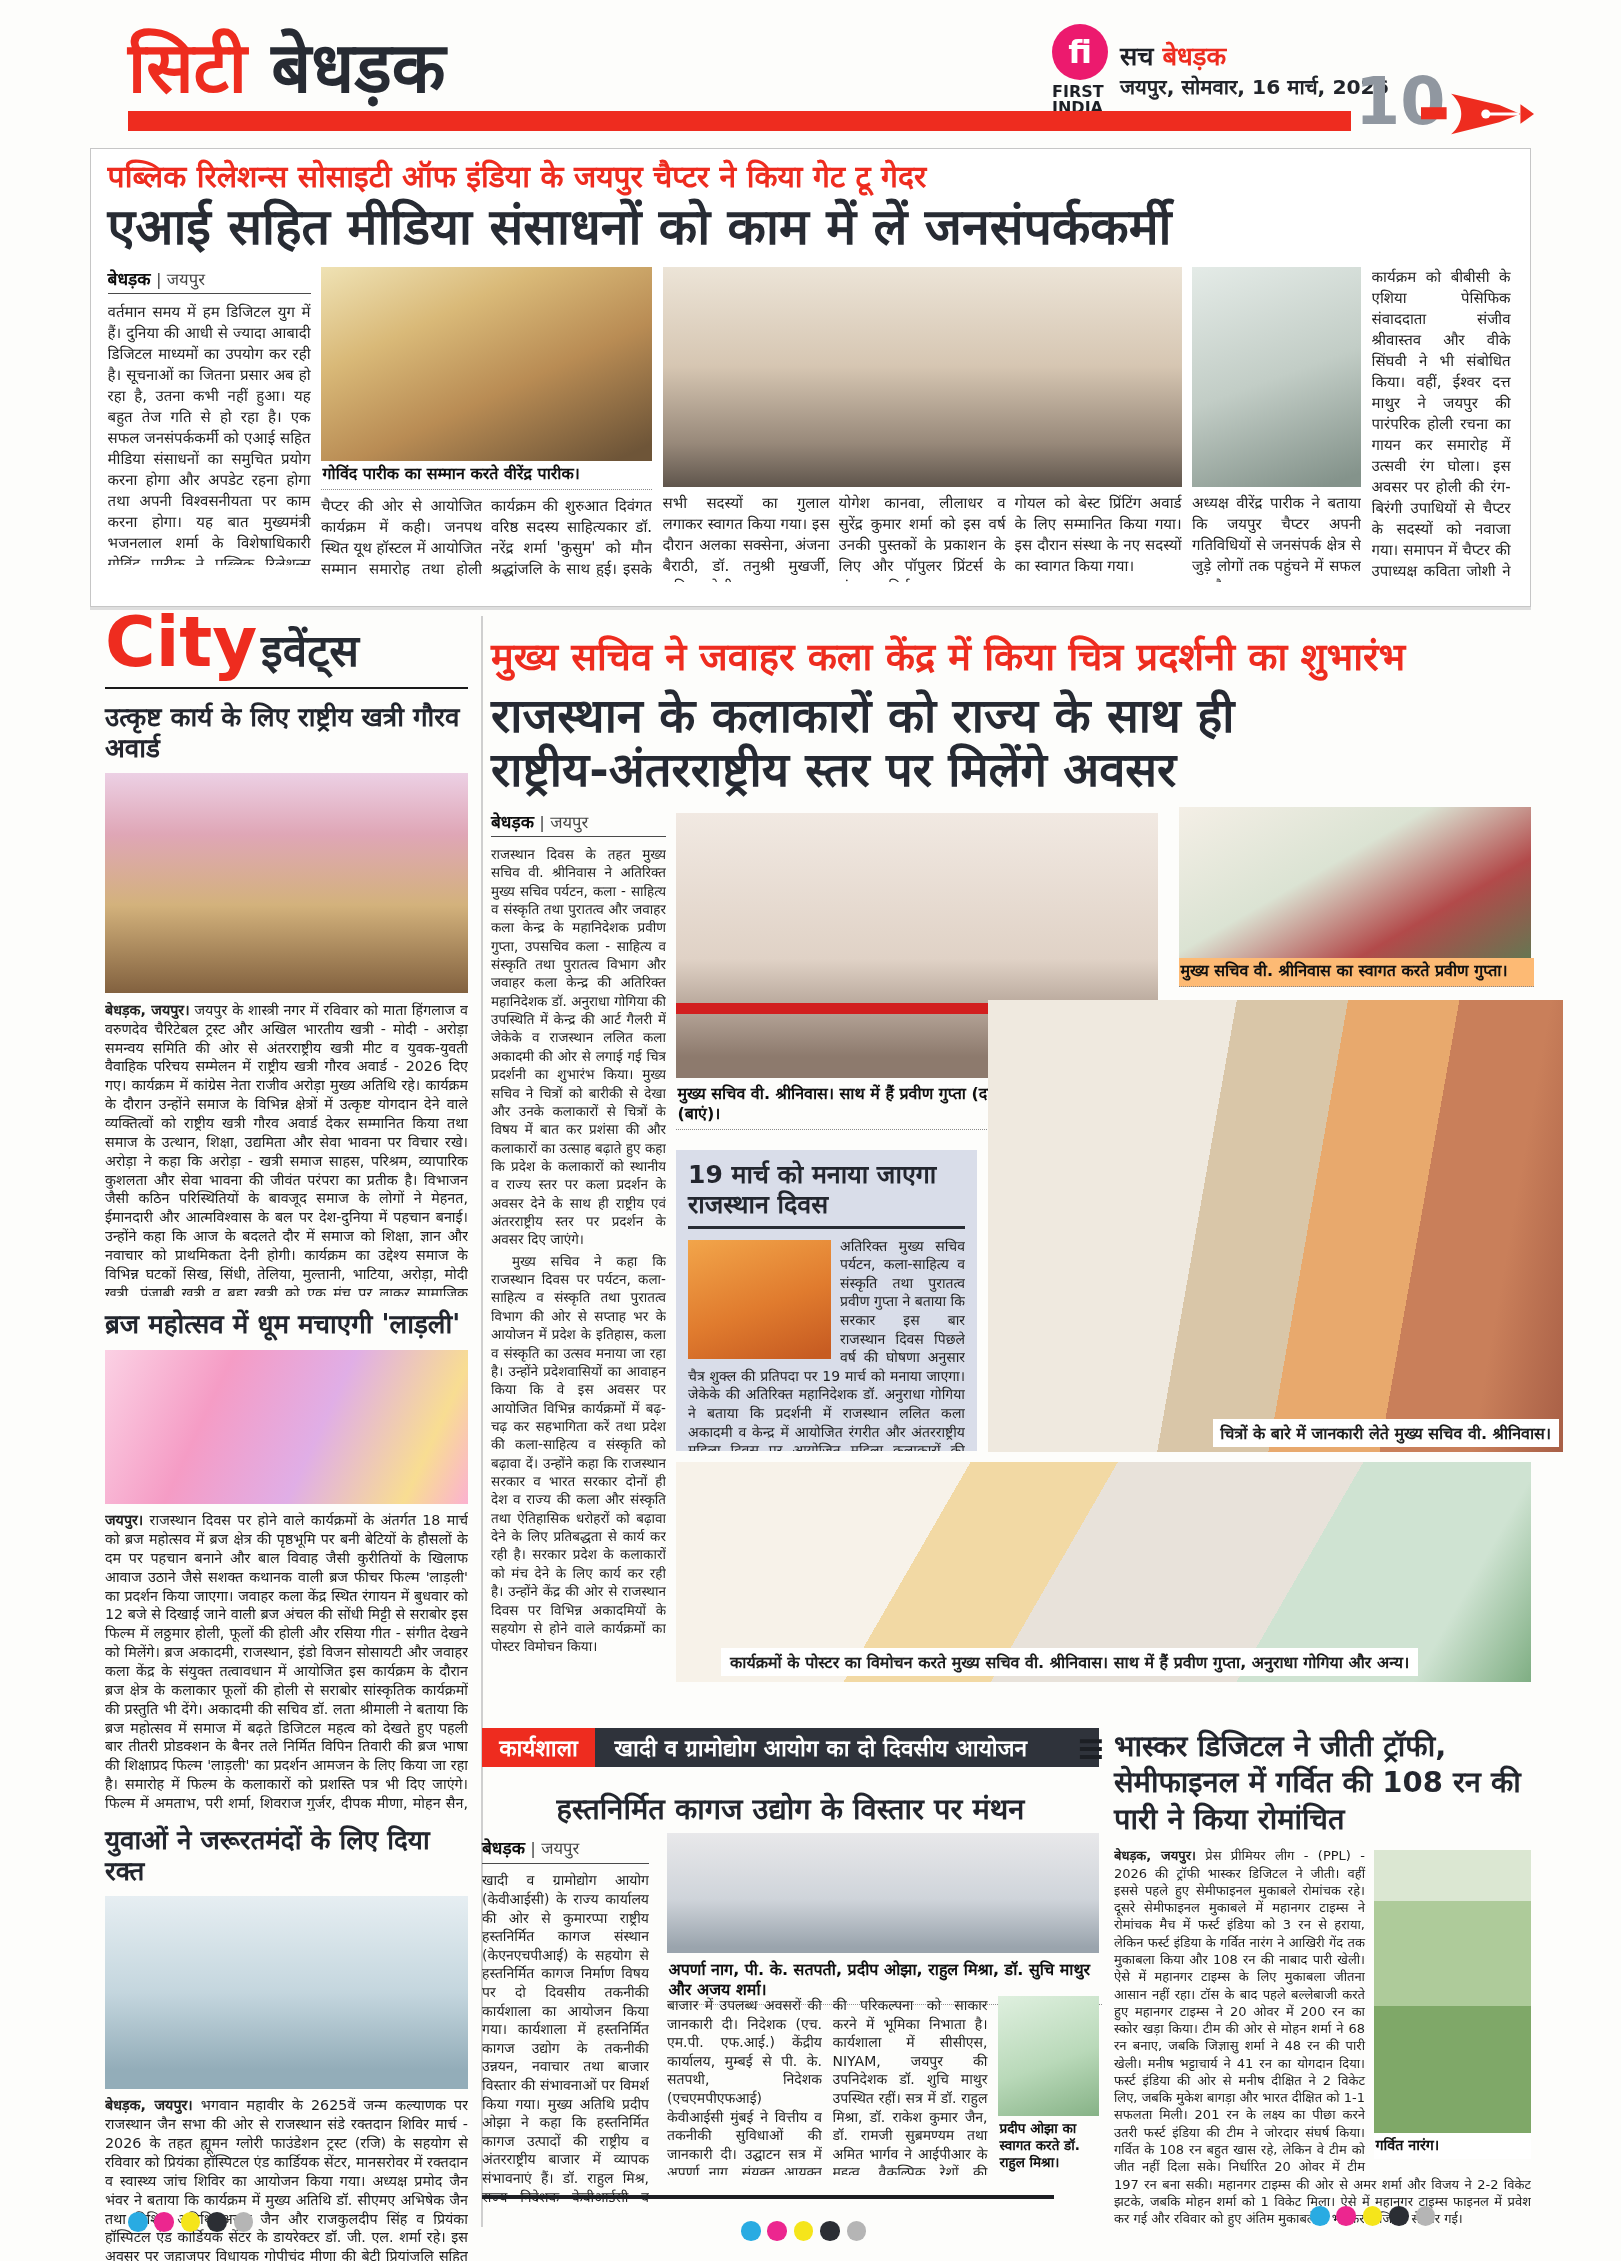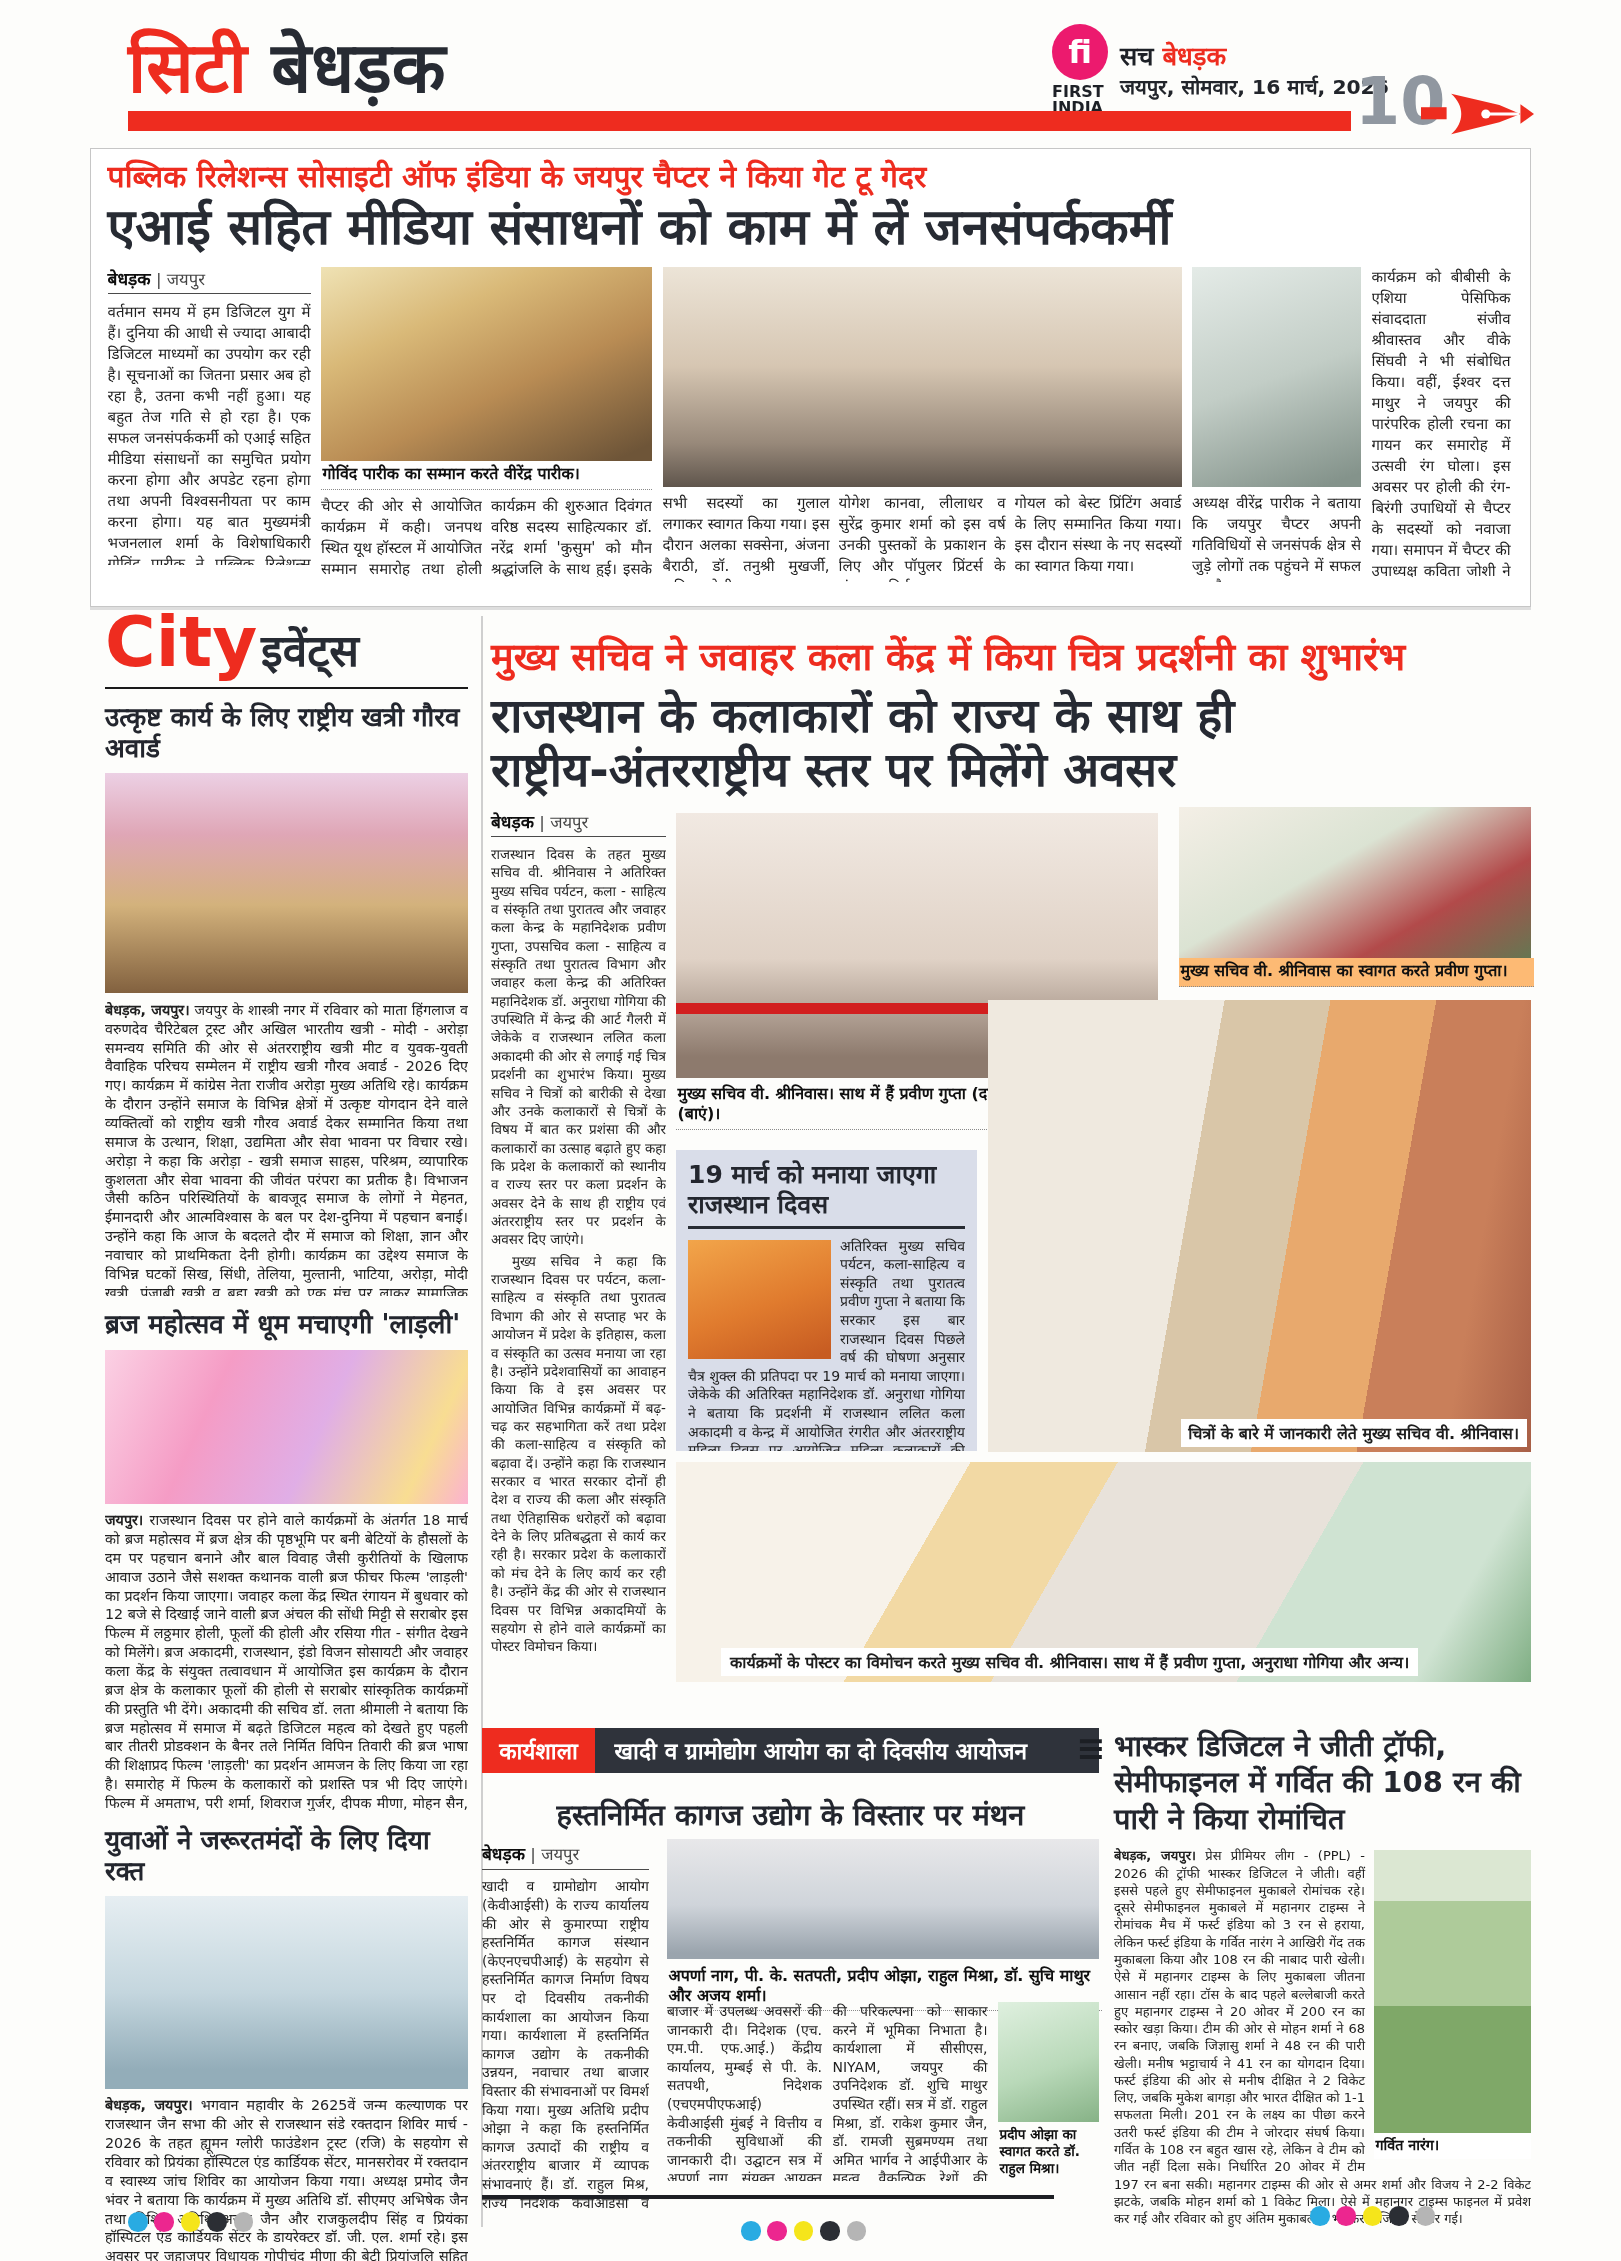--- a/index.html
+++ b/index.html
@@ -27,21 +27,21 @@
   
   .ph-award1{background:linear-gradient(155deg,#efe2b4,#d9b978 30%,#b98c54 60%,#6e5538 95%);}
   .ph-group{background:linear-gradient(180deg,#ece4d7,#d6c6b2 45%,#98897a 80%,#5f554c);}
   .ph-duo{background:linear-gradient(160deg,#e4ebe7,#c2cdc6 50%,#84938b 95%);}
   .ph-khatri{background:linear-gradient(180deg,#ecd0e4,#dfa6b6 28%,#d3b27c 60%,#82613f 100%);}
   .ph-laadli{background:linear-gradient(115deg,#fbd1e4,#f59cc5 30%,#e0aee6 58%,#f8dd92 85%,#fbb2d0);}
   .ph-blood{background:linear-gradient(180deg,#e6eef2,#c4d6de 50%,#93adb9 90%);}
   .ph-ribbon{background:linear-gradient(180deg,#f1e9e2,#e0d2c6 55%,#8d7a6d 92%);}
   .ph-bouquet{background:linear-gradient(150deg,#f4efe6,#dbe3d3 40%,#b24a4a 70%,#5f7a52 100%);}
   .ph-feet{background:linear-gradient(160deg,#f2a54a,#e07b2e 55%,#c75c22 95%);}
-  .ph-gallery{background:linear-gradient(100deg,#efe9df 0 38%,#d9c6a8 38% 55%,#e8a96d 55% 72%,#c97f5a 72% 86%,#a85f46 100%);}
+  .ph-gallery{background:linear-gradient(100deg,#efe9df 0 38%,#d9c6a8 38% 55%,#e8a96d 55% 72%,#c97f5a 72% 86%,#a85f46 100%);padding-left:32px;}
   .ph-poster{background:linear-gradient(120deg,#f7f2e9 0 30%,#f2d9a4 30% 45%,#e8e2da 45% 70%,#cfe3d2 70% 88%,#7fae83 100%);}
   .ph-panel{background:linear-gradient(180deg,#e8e8ea,#cfd4da 55%,#9aa4ad 95%);}
   .ph-ojha{background:linear-gradient(160deg,#dff0df,#b9d9b9 55%,#86b286 100%);}
   .ph-cricket{background:linear-gradient(180deg,#dbe7d2 0 18%,#aecb9a 18% 55%,#7fa868 55% 100%);}
   .ribbon-line{position:absolute;left:0;right:0;top:72%;height:10.5px;background:#d21f1f;}
   
   .topbox{position:absolute;left:90px;top:148px;width:1441px;height:459px;background:#fff;
         border:1.5px solid #c6c6c6;box-shadow:0 3px 0 #dedede;padding:10.5px 16.6px;box-sizing:border-box;}
   .kicker{color:#ee2c1f;font-weight:bold;font-size:30px;line-height:1.15;}
   .top-headline{color:#272b33;font-weight:bold;font-size:50px;line-height:1.12;margin-top:4.5px;}
@@ -72,21 +72,21 @@
   .m-cap-g{position:absolute;right:4.5px;bottom:4.5px;background:#fff;padding:3px 7.5px;font-size:16px;font-weight:bold;}
   .box19{position:absolute;left:185px;top:340px;width:301px;height:301px;background:#d9dde9;
         padding:10.5px 12px;box-sizing:border-box;overflow:hidden;}
   .box19 h3{margin:0 0 7.5px;font-size:25px;color:#23262e;border-bottom:3px solid #272b33;padding-bottom:6px;line-height:1.2;}
   .box19 .news{font-size:14px;line-height:1.33;}
   .inset{float:left;width:143px;height:119px;margin:3px 9px 3px 0;}
   .m-photo-p{position:absolute;left:185px;top:652px;width:855px;height:220px;}
   .m-cap-p{position:absolute;left:45px;bottom:6px;background:#fff;padding:3px 9px;font-size:16px;font-weight:bold;}
   
   .workshop{position:absolute;left:482px;top:1728px;width:617px;}
-  .w-bar{display:flex;height:45px;}
+  .w-bar{display:flex;height:39px;}
   .w-label{width:113px;background:#ee2c1f;color:#fff;font-weight:bold;font-size:22.6px;
         display:flex;align-items:center;justify-content:center;}
   .w-title{flex:1;background:#2f333b;color:#fff;font-weight:bold;font-size:22.6px;
         display:flex;align-items:center;padding-left:19.6px;}
   .w-head{font-weight:bold;font-size:29px;color:#23262e;margin-top:21px;text-align:center;}
   .w-body{position:relative;margin-top:9px;height:459px;}
   .w-col1{position:absolute;left:0;top:0;width:167px;}
   .w-col1 .news{font-size:14px;line-height:1.33;height:331px;}
   .w-photo{position:absolute;left:185px;top:-3px;width:432px;height:120px;}
   .w-cap{position:absolute;left:185px;top:120px;width:432px;}

